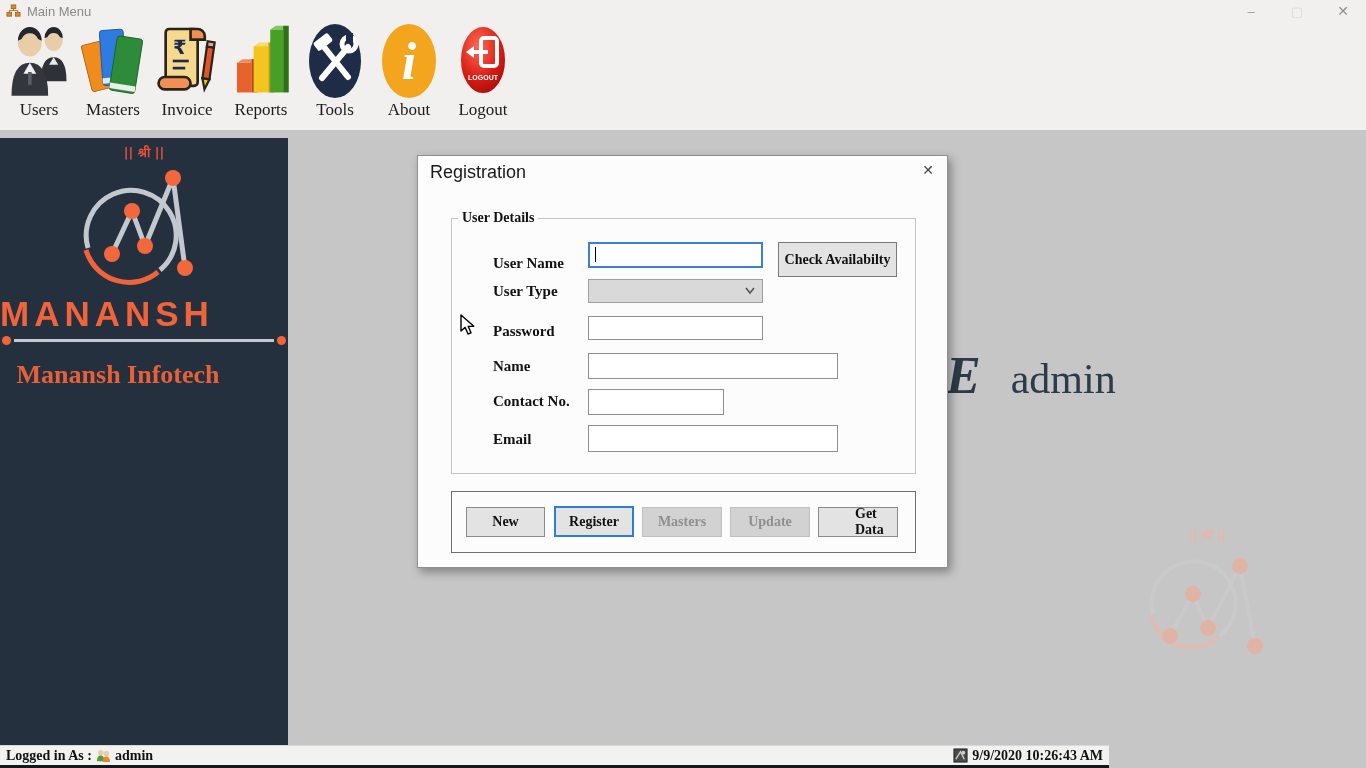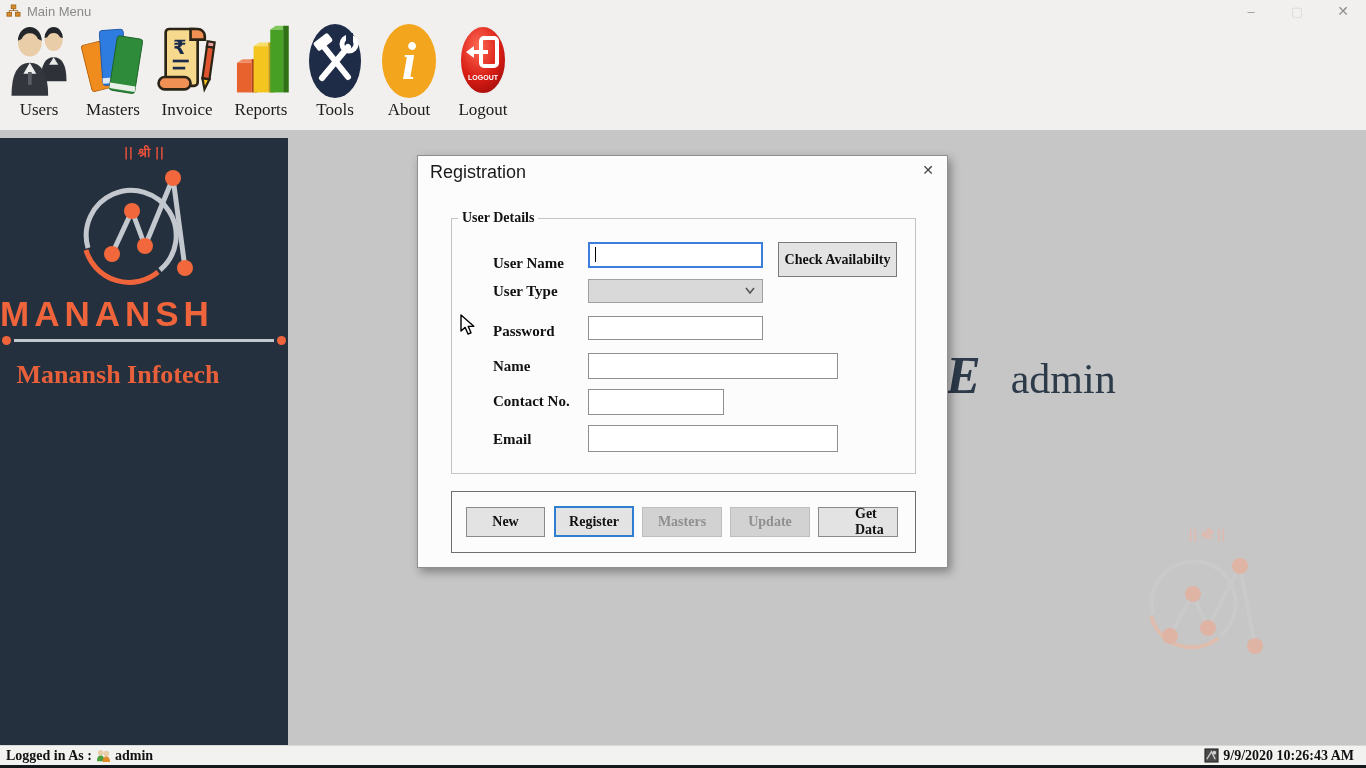--- a/index.html
+++ b/index.html
@@ -55,26 +55,26 @@
              color:#2d3a49; font-family:"Liberation Serif", serif; }
   .welcome .wel-e { font-size:52px; font-weight:bold; font-style:italic; }
   .welcome .wel-user { font-size:42px; margin-left:30px; }
 
   
   .watermark { position:absolute; left:760px; top:388px; width:318px; opacity:0.75; }
   .wm-shree { text-align:center; color:#eeb3a2; font-size:12px; font-weight:bold;
               font-family:"DejaVu Sans", sans-serif; }
 
   
-  .statusbar { position:absolute; left:0; top:745px; width:1366px; height:23px;
+  .statusbar { position:absolute; left:0; top:745px; width:1109px; height:23px;
                background:#f2f2f1; border-top:1px solid #d8d8d8; border-bottom:3px solid #14171c;
                display:flex; align-items:center; font-family:"Liberation Serif", serif;
                font-weight:bold; font-size:14px; color:#111; }
   .status-left { display:flex; align-items:center; margin-left:6px; gap:4px; }
-  .status-right { margin-left:auto; display:flex; align-items:center; gap:4px; margin-right:12px; }
+  .status-right { margin-left:auto; display:flex; align-items:center; gap:4px; margin-right:6px; }
 
   
   .dialog { position:absolute; left:417px; top:155px; width:531px; height:413px;
             background:#fcfcfc; border:1px solid #8f8f8f; box-shadow:3px 4px 9px rgba(0,0,0,0.35);
             z-index:20; }
   .dialog-title { position:absolute; left:12px; top:6px; font-size:18px; color:#1a1a1a; }
   .dialog-close { position:absolute; right:10px; top:5px; width:18px; height:18px;
                   display:flex; align-items:center; justify-content:center;
                   font-size:14px; color:#444; }
   .groupbox { position:absolute; left:33px; top:62px; width:465px; height:256px;

